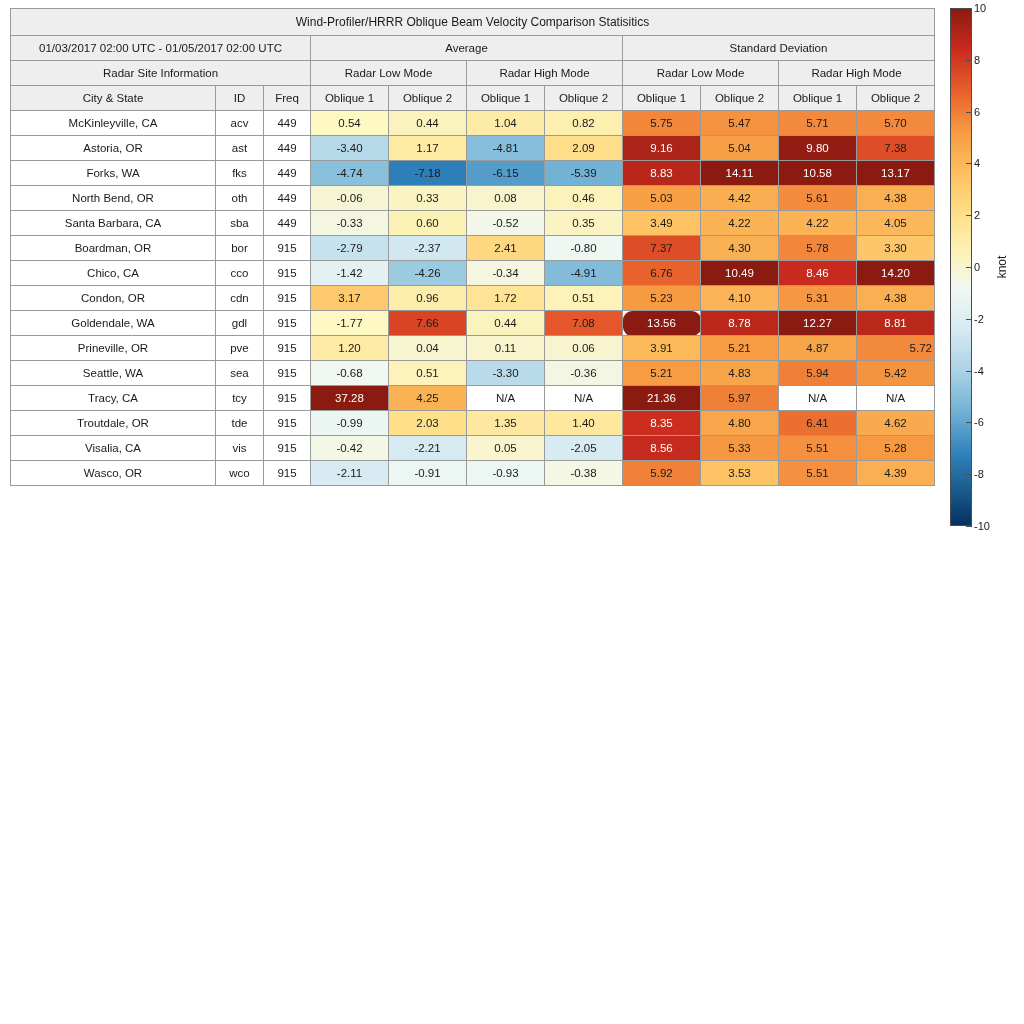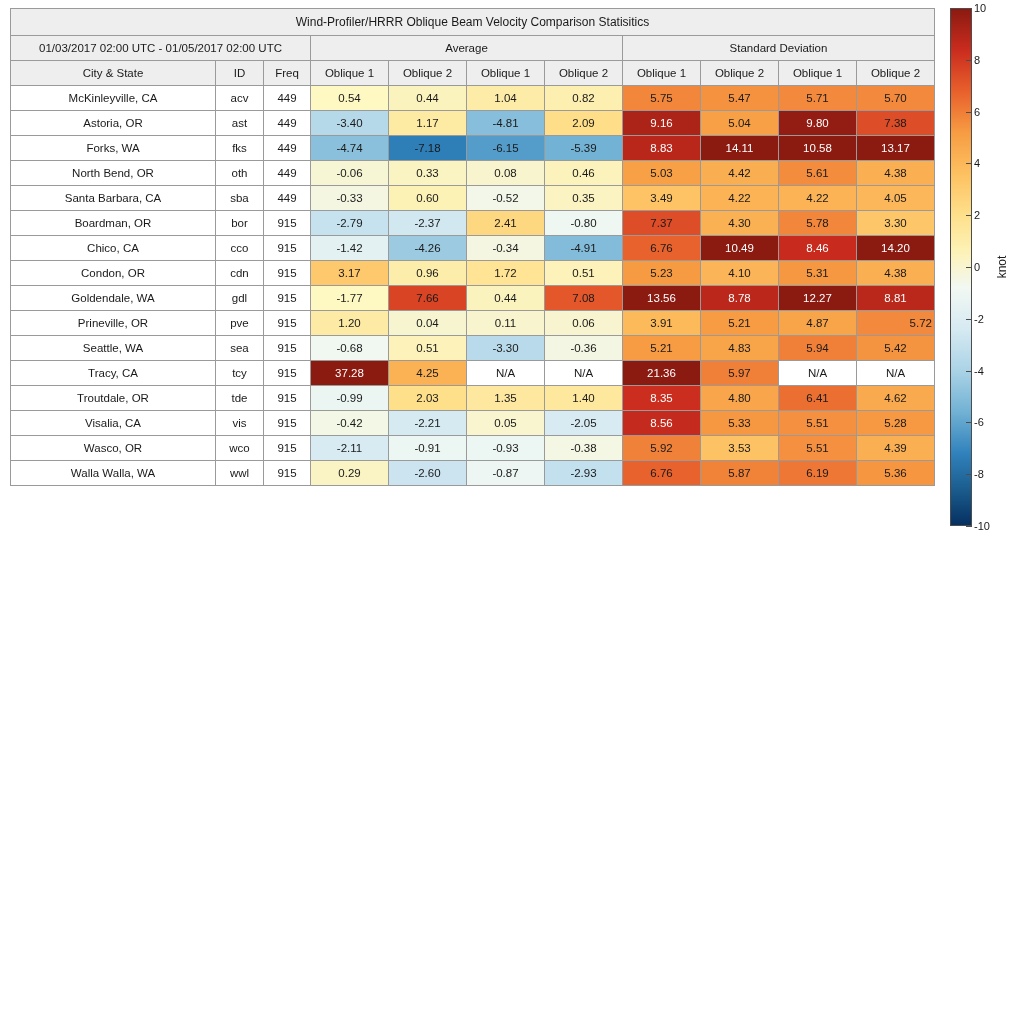--- a/index.html
+++ b/index.html
@@ -147,20 +147,27 @@
       <thead>
         <tr class="title-row">
           <td colspan="11">Wind-Profiler/HRRR Oblique Beam Velocity Comparison Statisitics</td>
         </tr>
         <tr>
           <td class="daterange" colspan="3">01/03/2017 02:00 UTC - 01/05/2017 02:00 UTC</td>
           <td class="hdr" colspan="4">Average</td>
           <td class="hdr" colspan="4">Standard Deviation</td>
         </tr>
         <tr>
+          <td class="hdr" colspan="3">Radar Site Information</td>
+          <td class="hdr" colspan="2">Radar Low Mode</td>
+          <td class="hdr" colspan="2">Radar High Mode</td>
+          <td class="hdr" colspan="2">Radar Low Mode</td>
+          <td class="hdr" colspan="2">Radar High Mode</td>
+        </tr>
+        <tr>
           <td class="hdr">City &amp; State</td>
           <td class="hdr">ID</td>
           <td class="hdr">Freq</td>
           <td class="hdr">Oblique 1</td>
           <td class="hdr">Oblique 2</td>
           <td class="hdr">Oblique 1</td>
           <td class="hdr">Oblique 2</td>
           <td class="hdr">Oblique 1</td>
           <td class="hdr">Oblique 2</td>
           <td class="hdr">Oblique 1</td>
@@ -273,21 +280,21 @@
             <td class="val" style="background: rgb(250, 175, 82); color: rgb(26, 26, 26);">4.38</td>
           </tr>
           <tr>
             <td class="city">Goldendale, WA</td>
             <td class="idcell">gdl</td>
             <td class="freqcell">915</td>
             <td class="val" style="background: #fef9c3; color: rgb(26, 26, 26);">-1.77</td>
             <td class="val" style="background: rgb(216, 68, 36); color: rgb(26, 26, 26);">7.66</td>
             <td class="val" style="background: rgb(251, 243, 189); color: rgb(26, 26, 26);">0.44</td>
             <td class="val" style="background: rgb(227, 87, 42); color: rgb(26, 26, 26);">7.08</td>
-            <td class="val" style="background: rgb(139, 26, 17); color: rgb(255, 255, 255);">13.56</td>
+            <td class="val" style="background: rgb(139, 26, 17); color: rgb(255, 255, 255); border-radius: 9px;">13.56</td>
             <td class="val" style="background: rgb(187, 40, 27); color: rgb(255, 255, 255);">8.78</td>
             <td class="val" style="background: rgb(139, 26, 17); color: rgb(255, 255, 255);">12.27</td>
             <td class="val" style="background: rgb(186, 39, 27); color: rgb(255, 255, 255);">8.81</td>
           </tr>
           <tr>
             <td class="city">Prineville, OR</td>
             <td class="idcell">pve</td>
             <td class="freqcell">915</td>
             <td class="val" style="background: rgb(253, 234, 164); color: rgb(26, 26, 26);">1.20</td>
             <td class="val" style="background: rgb(247, 245, 208); color: rgb(26, 26, 26);">0.04</td>
@@ -355,33 +362,20 @@
             <td class="idcell">wco</td>
             <td class="freqcell">915</td>
             <td class="val" style="background: rgb(216, 235, 242); color: rgb(26, 26, 26);">-2.11</td>
             <td class="val" style="background: rgb(236, 246, 242); color: rgb(26, 26, 26);">-0.91</td>
             <td class="val" style="background: rgb(236, 246, 242); color: rgb(26, 26, 26);">-0.93</td>
             <td class="val" style="background: rgb(243, 247, 227); color: rgb(26, 26, 26);">-0.38</td>
             <td class="val" style="background: rgb(240, 129, 57); color: rgb(26, 26, 26);">5.92</td>
             <td class="val" style="background: rgb(253, 194, 99); color: rgb(26, 26, 26);">3.53</td>
             <td class="val" style="background: rgb(244, 144, 63); color: rgb(26, 26, 26);">5.51</td>
             <td class="val" style="background: rgb(250, 175, 82); color: rgb(26, 26, 26);">4.39</td>
-          </tr>
-          <tr>
-            <td class="city">Walla Walla, WA</td>
-            <td class="idcell">wwl</td>
-            <td class="freqcell">915</td>
-            <td class="val" style="background: rgb(250, 243, 196); color: rgb(26, 26, 26);">0.29</td>
-            <td class="val" style="background: rgb(203, 228, 239); color: rgb(26, 26, 26);">-2.60</td>
-            <td class="val" style="background: rgb(237, 246, 242); color: rgb(26, 26, 26);">-0.87</td>
-            <td class="val" style="background: rgb(194, 224, 237); color: rgb(26, 26, 26);">-2.93</td>
-            <td class="val" style="background: rgb(232, 98, 45); color: rgb(26, 26, 26);">6.76</td>
-            <td class="val" style="background: rgb(241, 131, 57); color: rgb(26, 26, 26);">5.87</td>
-            <td class="val" style="background: rgb(238, 119, 53); color: rgb(26, 26, 26);">6.19</td>
-            <td class="val" style="background: rgb(246, 150, 65); color: rgb(26, 26, 26);">5.36</td>
           </tr>
         </tbody>
     </table>
   </div>
 
   <div id="colorbar-wrap">
     <div id="colorbar"></div>
     <div id="cb-ticks">
         <div class="cb-tickmark" style="top: 0px;"></div>
         <div class="cb-tick" style="top: 0px;">10</div>

